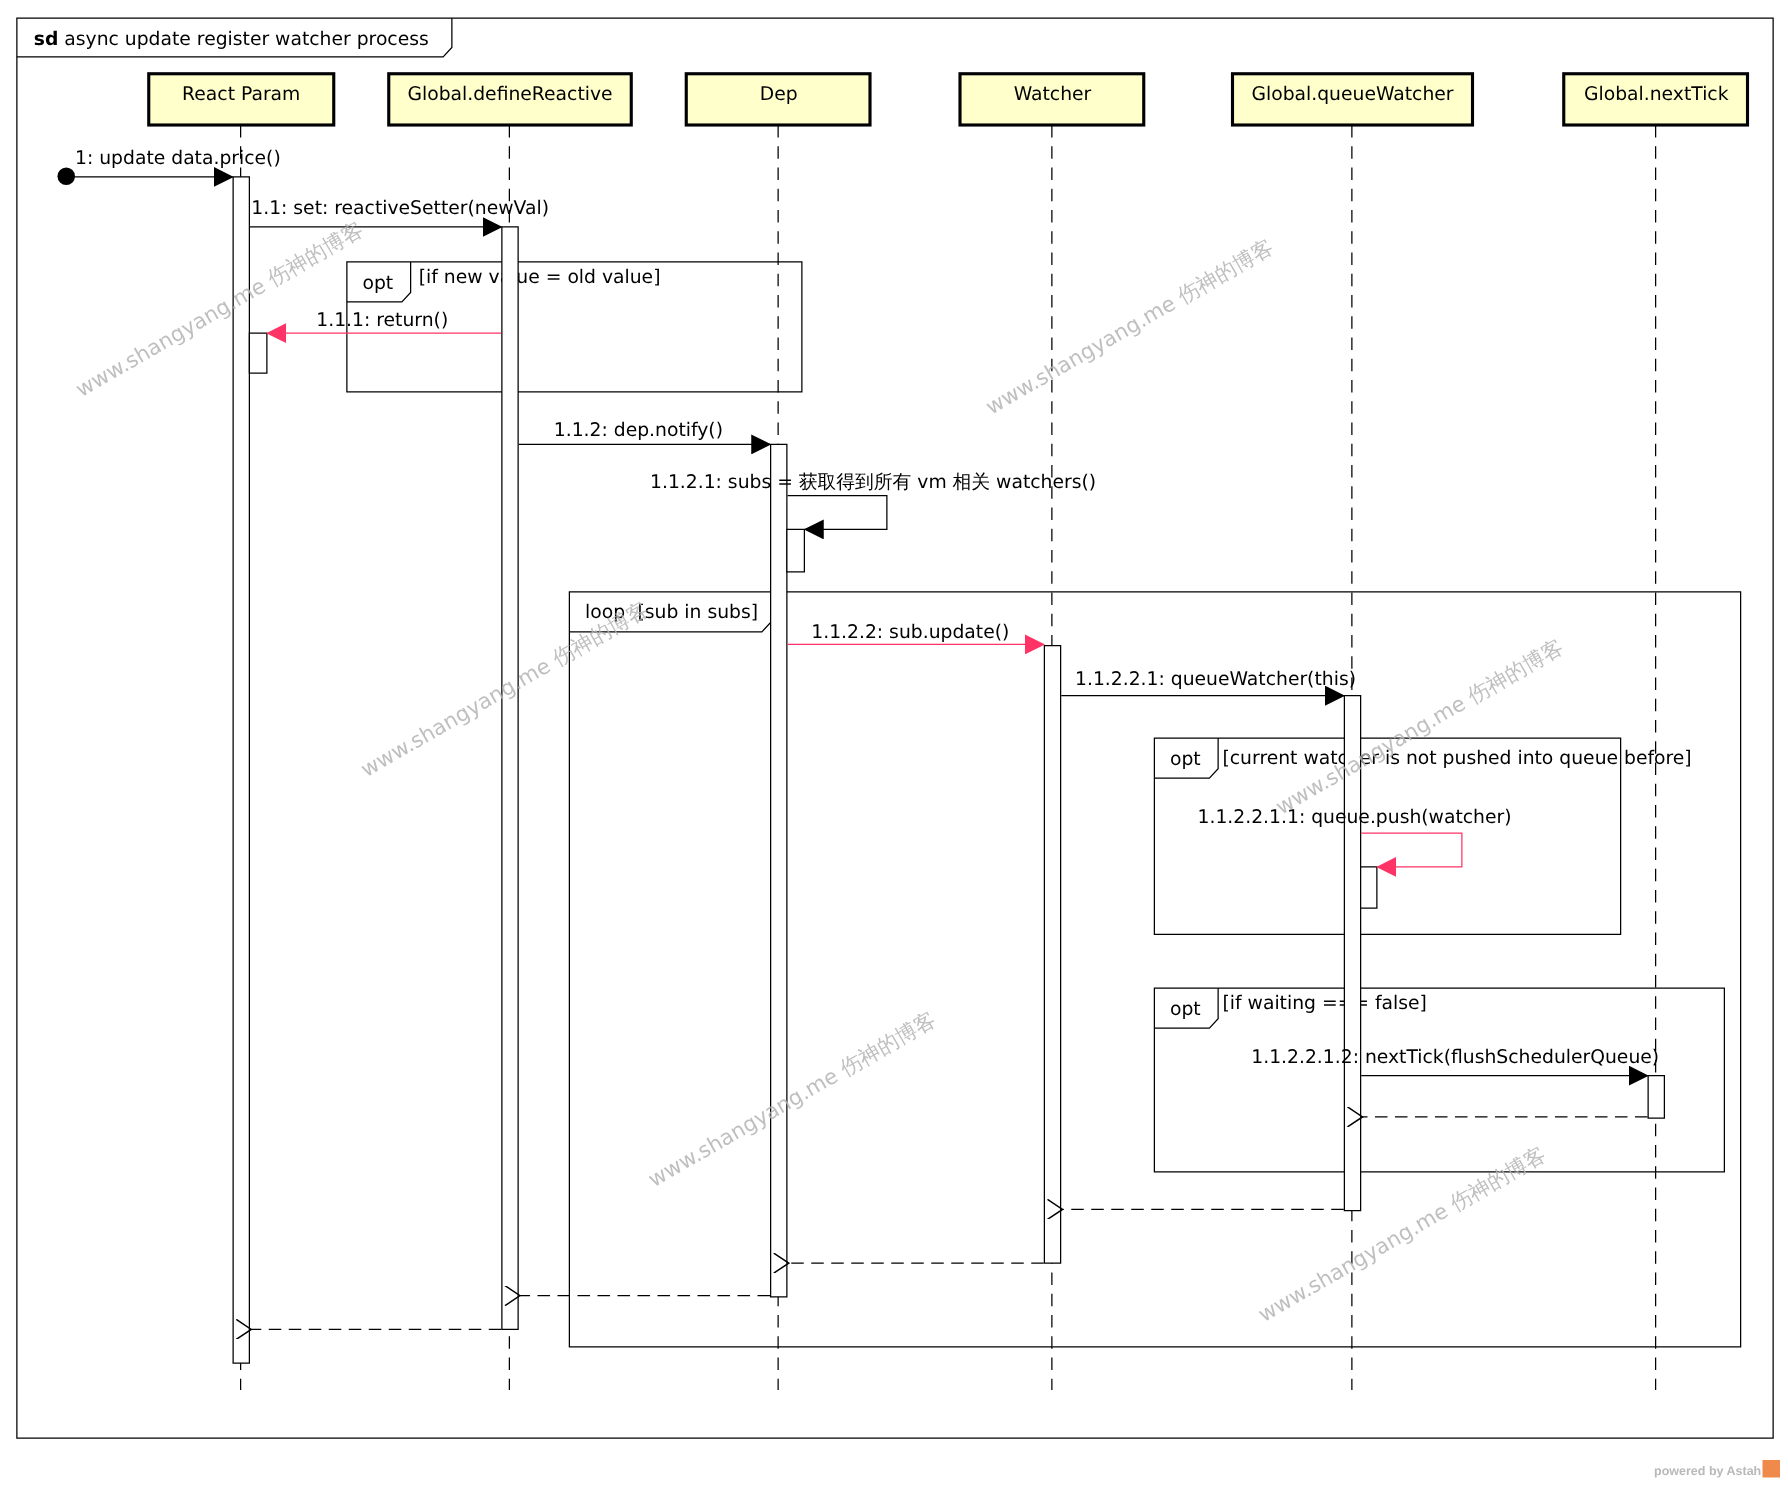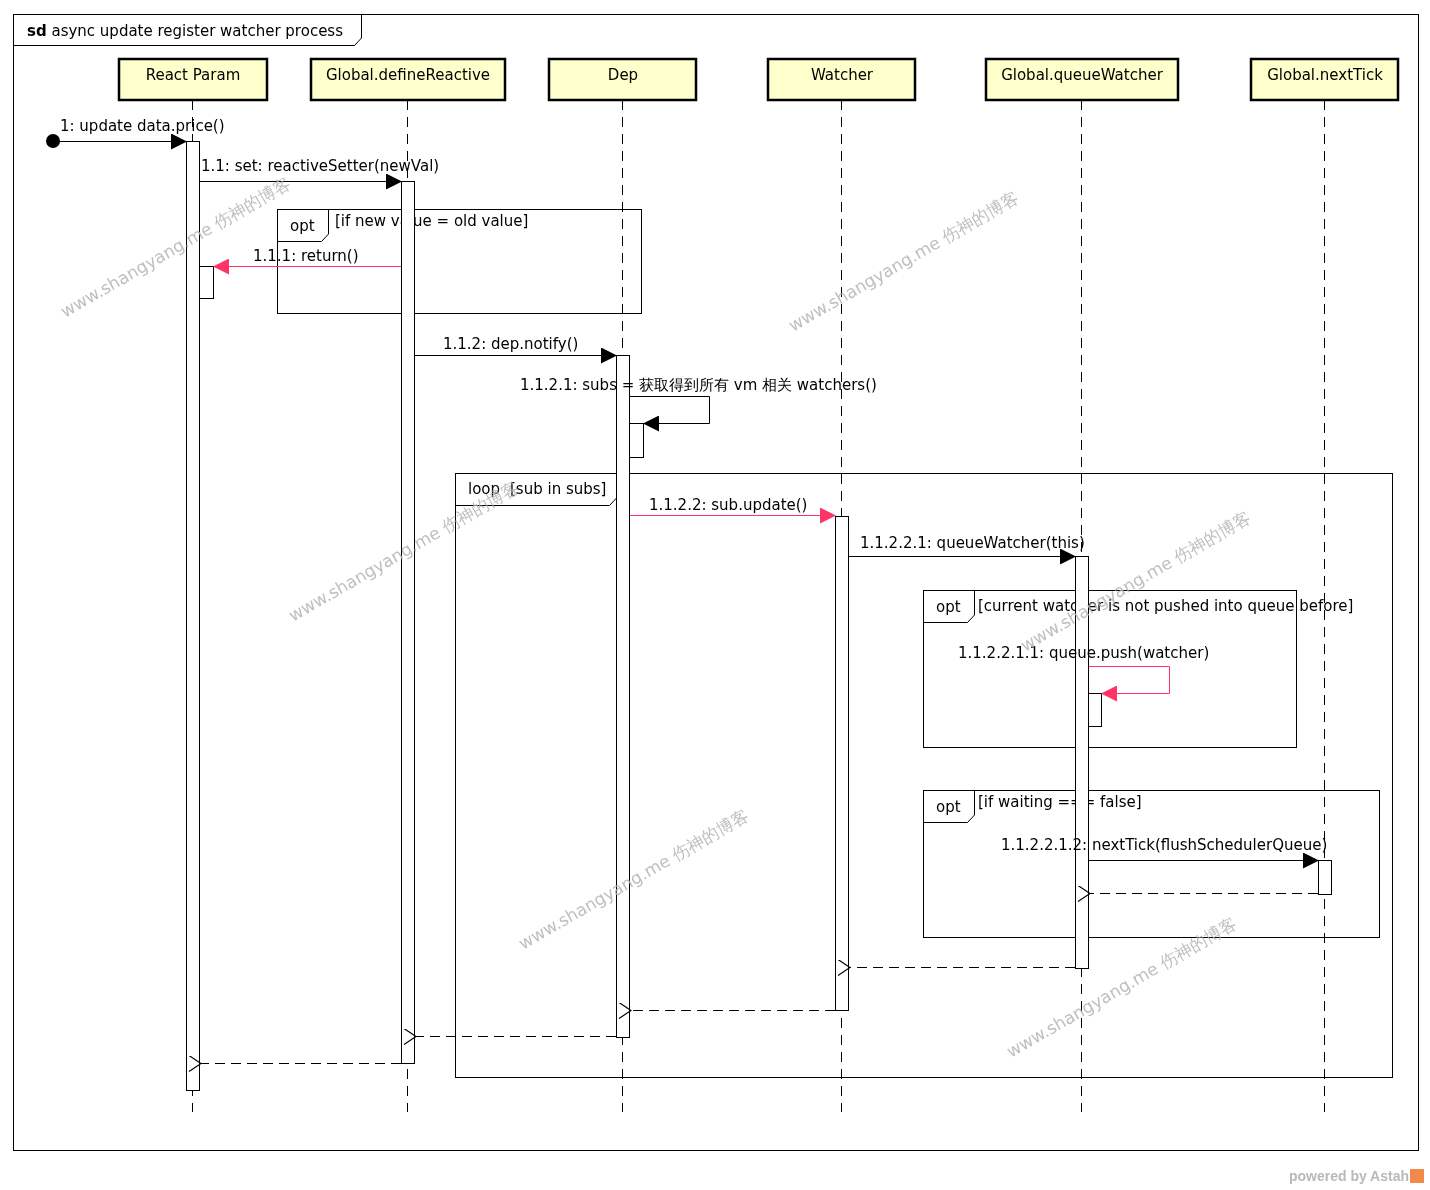--- a/index.html
+++ b/index.html
@@ -7,21 +7,21 @@
          font-family:"DejaVu Sans", "Liberation Sans", sans-serif; }
   #diagram { position:absolute; left:0; top:0; }
   .frame-title { font-size:15px; fill:#000; }
   .frame-title .kw { font-weight:bold; }
   .life-label { font-size:15px; fill:#000; }
   .msg-label { font-size:15px; fill:#000; }
   .frag-label { font-size:15px; fill:#000; }
   .guard { font-size:15px; fill:#000; }
   .wm { font-size:17px; fill:#b4b4b4; opacity:0.85; }
   .powered { position:absolute; right:6px; top:1168px; font-family:"Liberation Sans", sans-serif;
-             font-weight:bold; font-size:14px; color:#b9b9b9; }
+             font-weight:bold; font-size:10px; color:#b9b9b9; }
   .powered .logo { display:inline-block; width:14px; height:14px; background:#f08a4b; vertical-align:-2px; margin-left:1px; }
 </style>
 </head>
 <body>
 
 <svg id="diagram" width="1430" height="1190" viewBox="0 0 1430 1190">
   <defs>
     <marker id="arrow-black" markerWidth="16" markerHeight="16" refX="15" refY="8" orient="auto" markerUnits="userSpaceOnUse">
       <path d="M0,0 L16,8 L0,16 Z" fill="#000"></path>
     </marker>

